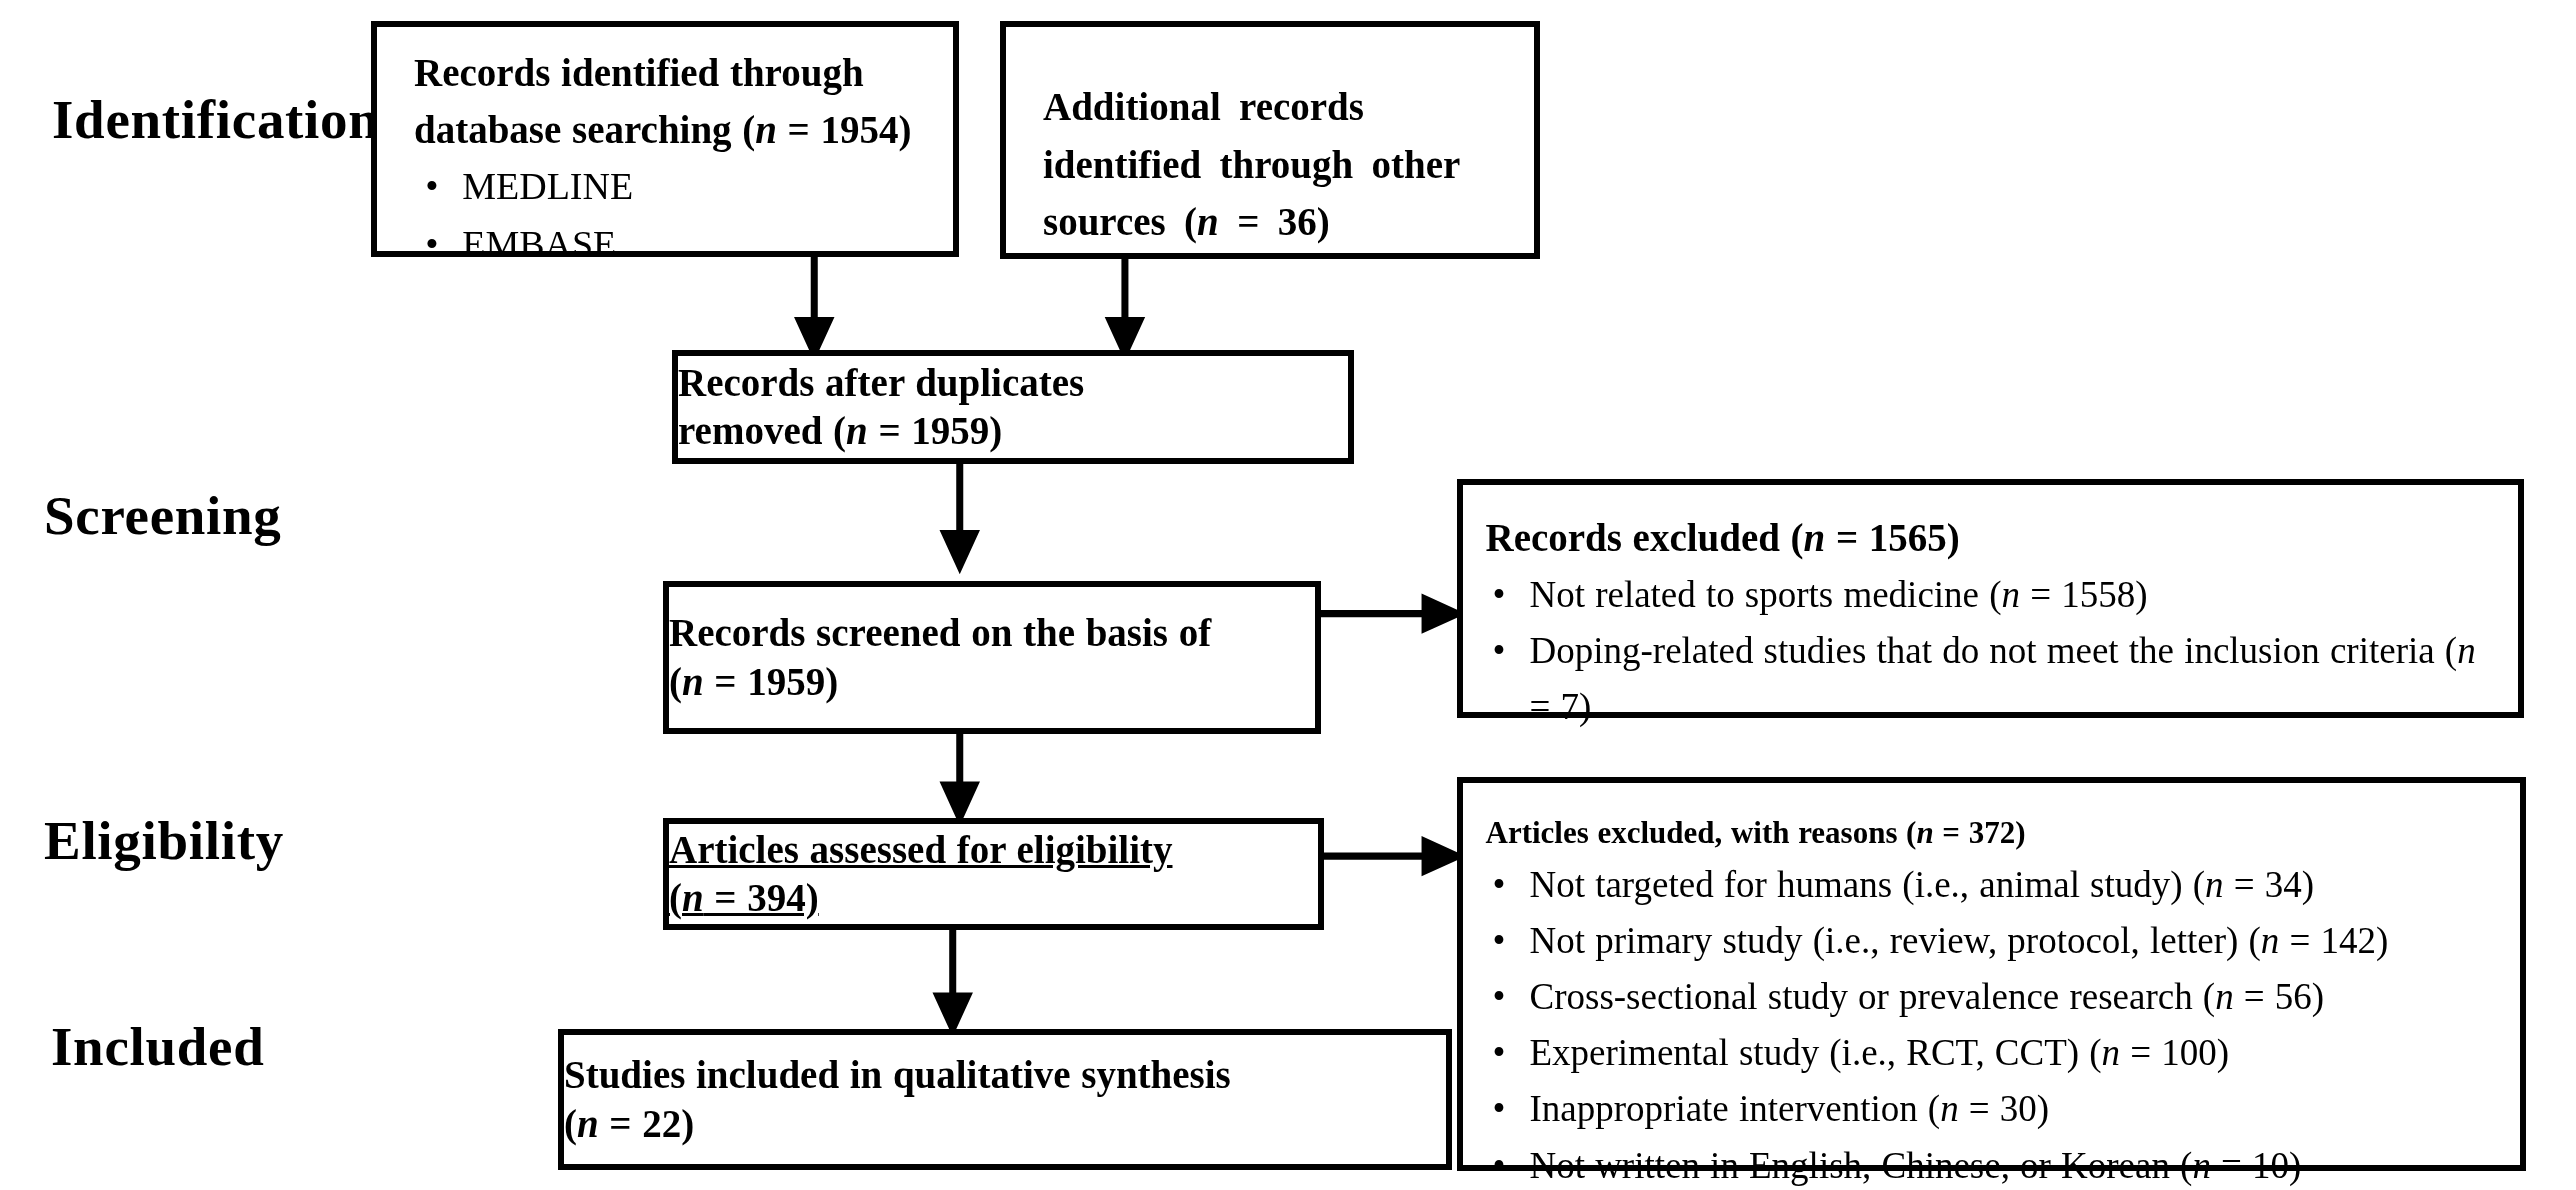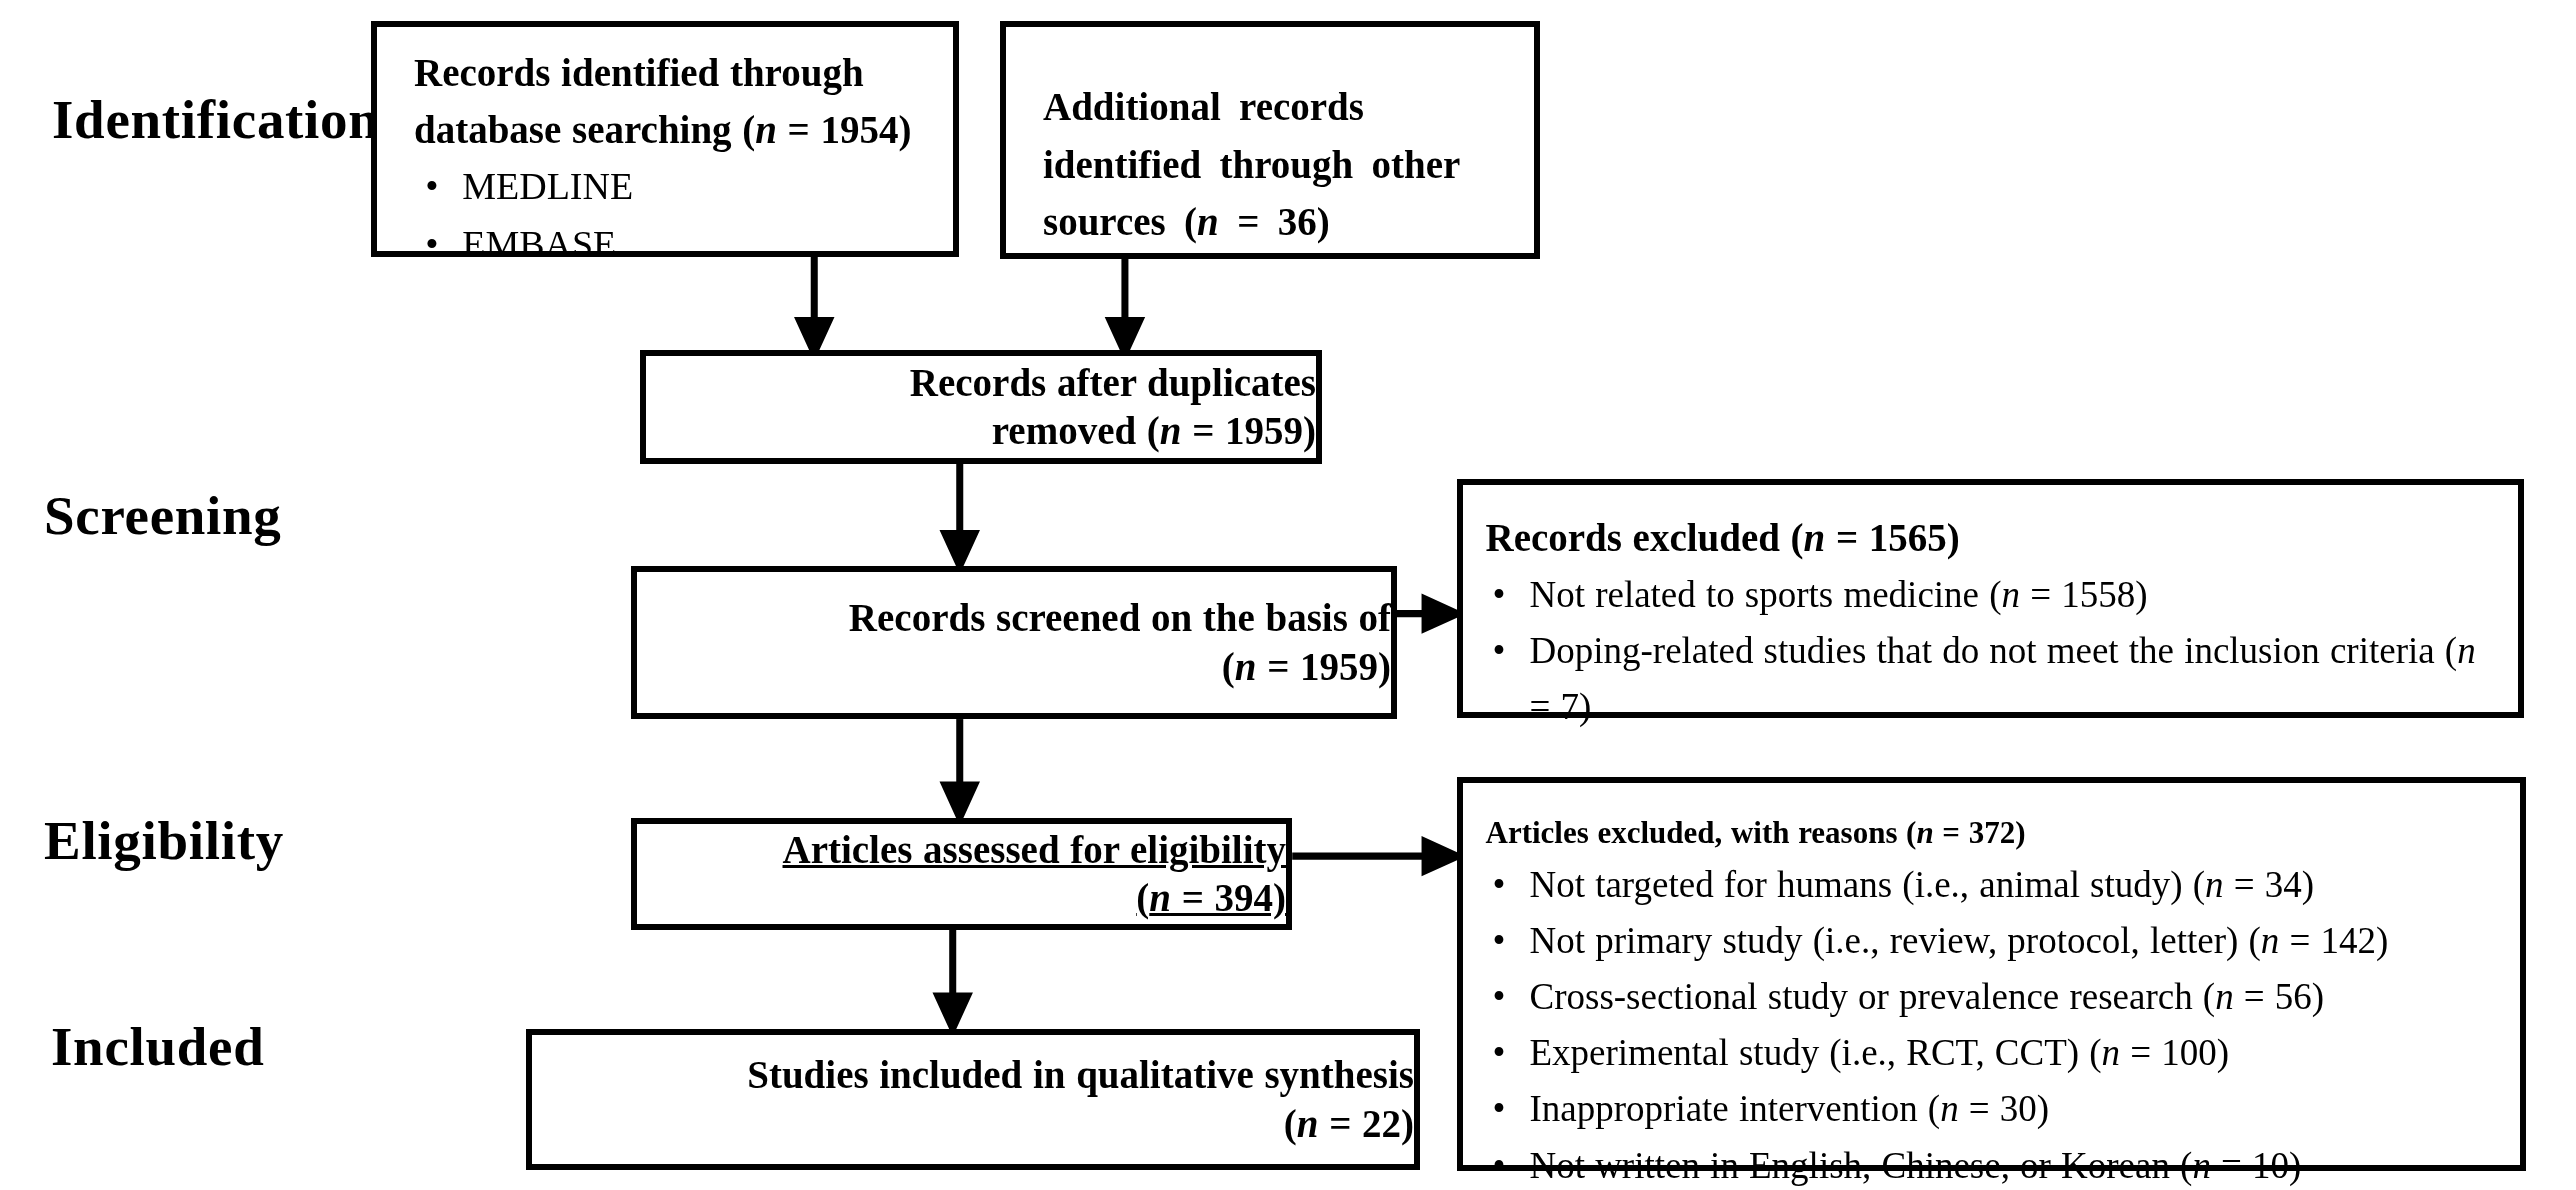--- a/index.html
+++ b/index.html
@@ -23,21 +23,22 @@
     position:absolute;
     border:6.3px solid #000;
     box-sizing:border-box;
     background:#ffffff;
     word-spacing:0.08em;
   }
   .bold{font-weight:bold;}
   .centered{
     display:flex;flex-direction:column;
     justify-content:center;
-    text-align:right;
+    text-align:left;
+    margin-left:32px;
   }
   .ln{white-space:nowrap;}
   .centered .ln{line-height:1.24;}
   .leftbox .ln{line-height:1.45;}
   .f56 .ln{font-size:39px;}
   .f55 .ln{font-size:39px;}
   
   .bullet{
     position:relative;
     padding-left:44px;
@@ -115,21 +116,21 @@
       </div>
   </div>
 
   <div class="box centered bold f56" style="left:640px;top:350px;width:682px;height:114px;">
     <div class="heading">
         <div class="ln"><span>Records after duplicates</span></div>
         <div class="ln"><span>removed (</span><span class="it">n</span><span> = 1959)</span></div>
       </div>
   </div>
 
-  <div class="box centered bold f55" style="left:631px;top:566px;width:766px;height:153px;">
+  <div class="box centered bold f55" style="left:631px;top:581px;width:658px;height:153px;">
     <div class="heading">
         <div class="ln"><span>Records screened on the basis of</span></div>
         <div class="ln"><span>(</span><span class="it">n</span><span> = 1959)</span></div>
       </div>
   </div>
 
   <div id="box-records-excluded" class="box leftbox smallbullets" style="left:1457px;top:479px;width:1067px;height:239px;">
     <div class="heading bold">
         <div class="ln"><span>Records excluded (</span><span class="it">n</span><span> = 1565)</span></div>
       </div>

